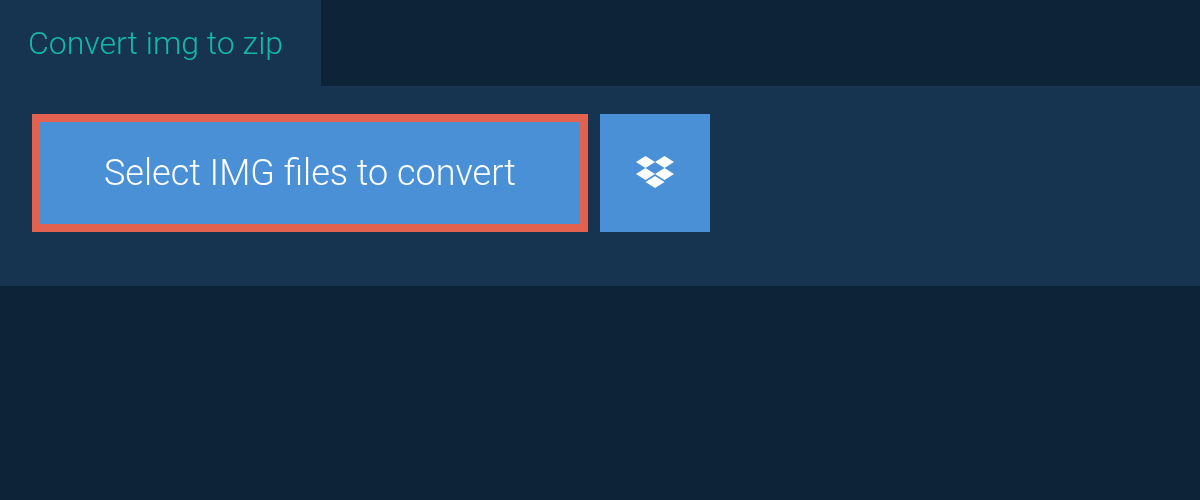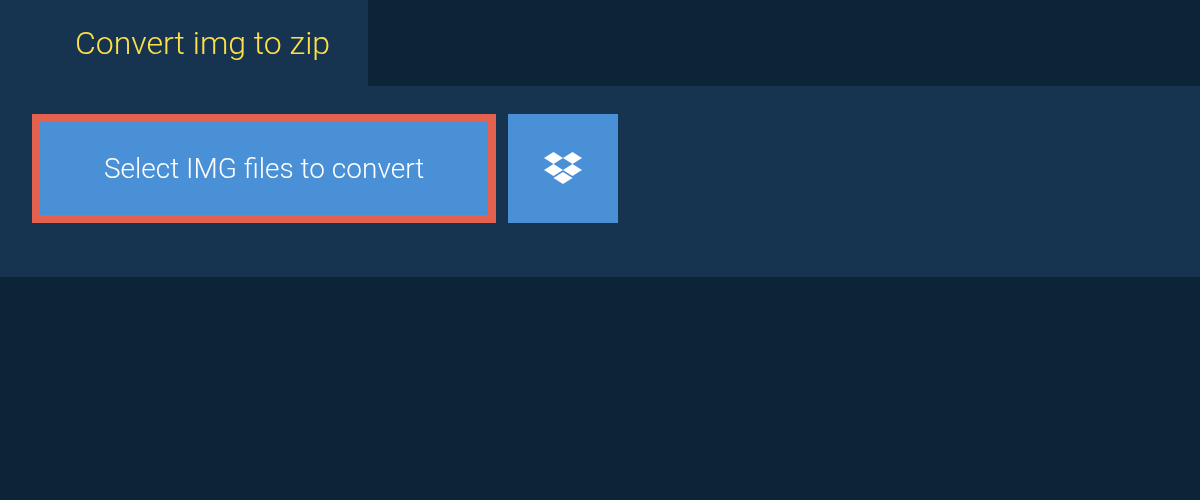--- a/index.html
+++ b/index.html
@@ -14,24 +14,23 @@
       font-family: -apple-system, BlinkMacSystemFont, "Segoe UI", Roboto, Helvetica, Arial, sans-serif;
       overflow: hidden;
     }
     .tab {
       display: inline-block;
       background-color: #163450;
       padding: 24px 38px 24px 28px;
       margin-left: 0;
     }
     .tab-label {
-      color: #fde047;
+      color: #14b8a6;
       font-size: 32px;
       font-weight: 300;
-      margin-left: 47px;
     }
     .content-panel {
       background-color: #163450;
       padding: 28px 32px 54px 32px;
       width: 100%;
     }
     .button-row {
       display: flex;
       gap: 12px;
       align-items: stretch;
@@ -40,21 +39,21 @@
       background-color: #4a90d6;
       border: 8px solid #e2614f;
       padding: 30px 64px;
       cursor: pointer;
       display: flex;
       align-items: center;
       justify-content: center;
     }
     .select-button-label {
       color: #ffffff;
-      font-size: 28px;
+      font-size: 36px;
       font-weight: 300;
       white-space: nowrap;
     }
     .dropbox-button {
       background-color: #4a90d6;
       width: 110px;
       display: flex;
       align-items: center;
       justify-content: center;
       cursor: pointer;

